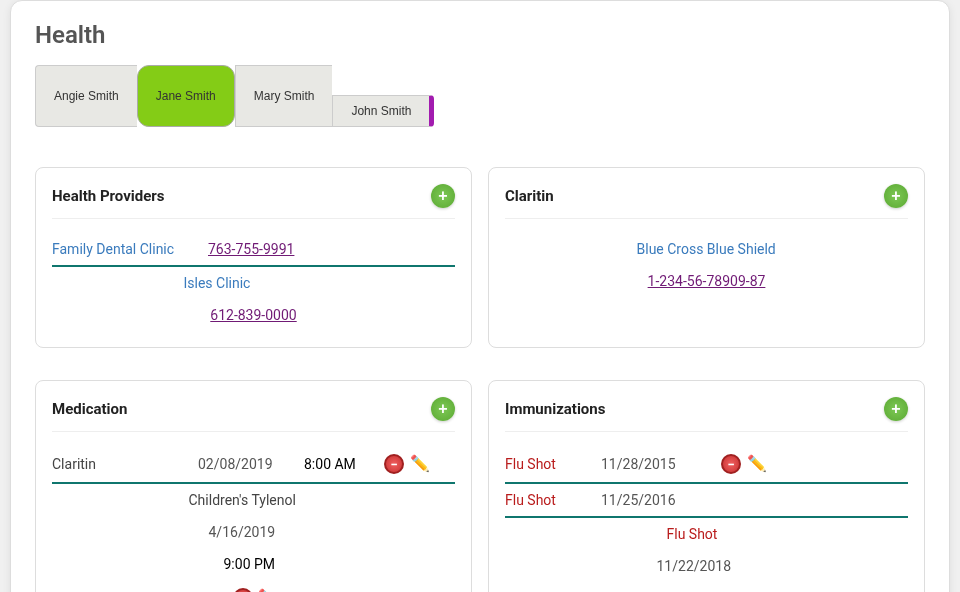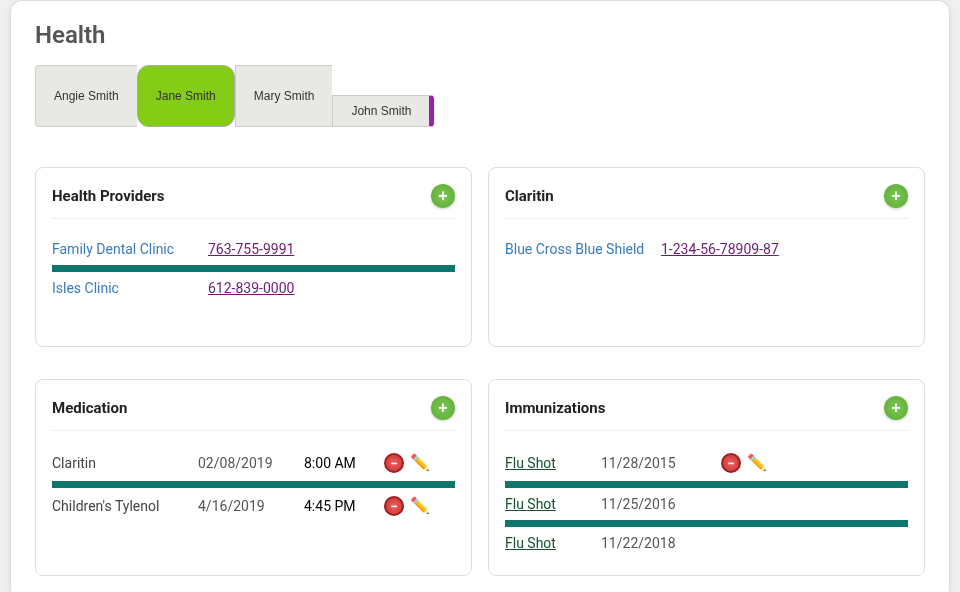--- a/index.html
+++ b/index.html
@@ -97,25 +97,26 @@
       color: white;
       font-size: 16px;
       font-weight: bold;
       line-height: 1;
       box-shadow: 0 1px 3px rgba(0,0,0,0.2);
     }
     .panel-row {
       display: flex;
       align-items: center;
       padding: 8px 0;
-      border-bottom: 7px solid #0f766e;
+      border-bottom: 2px solid #0f766e;
       gap: 16px;
     }
     .panel-row:last-child {
       border-bottom: none;
+      flex-direction: column;
     }
     .provider-link {
       color: #3a7bbd;
       text-decoration: none;
       min-width: 140px;
     }
     .phone {
       color: #701a75;
       text-decoration: underline;
     }
@@ -152,22 +153,21 @@
       font-weight: bold;
       line-height: 1;
     }
     .edit-icon {
       font-size: 16px;
       cursor: pointer;
       line-height: 1;
     }
     .imm-name {
       min-width: 80px;
-      color: #14532d;
-      text-decoration: underline;
+      color: #b91c1c;
     }
     .imm-date {
       color: #555;
       min-width: 100px;
     }
   </style>
 </head>
 <body>
 
 <div class="main-card">
@@ -218,21 +218,21 @@
         <span class="med-date">02/08/2019</span>
         <span class="med-time">8:00 AM</span>
         <div class="action-icons">
           <div class="delete-icon">−</div>
           <span class="edit-icon">✏️</span>
         </div>
       </div>
       <div class="panel-row">
         <span class="med-name">Children's Tylenol</span>
         <span class="med-date">4/16/2019</span>
-        <span class="med-time">4:45 PM</span>
+        <span class="med-time">9:00 PM</span>
         <div class="action-icons">
           <div class="delete-icon">−</div>
           <span class="edit-icon">✏️</span>
         </div>
       </div>
     </div>
 
     <div class="panel">
       <div class="panel-header">
         <span class="panel-title">Immunizations</span>

